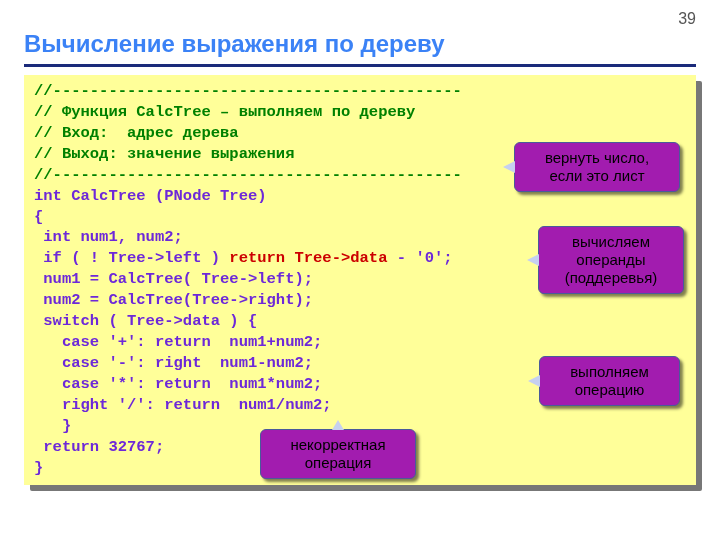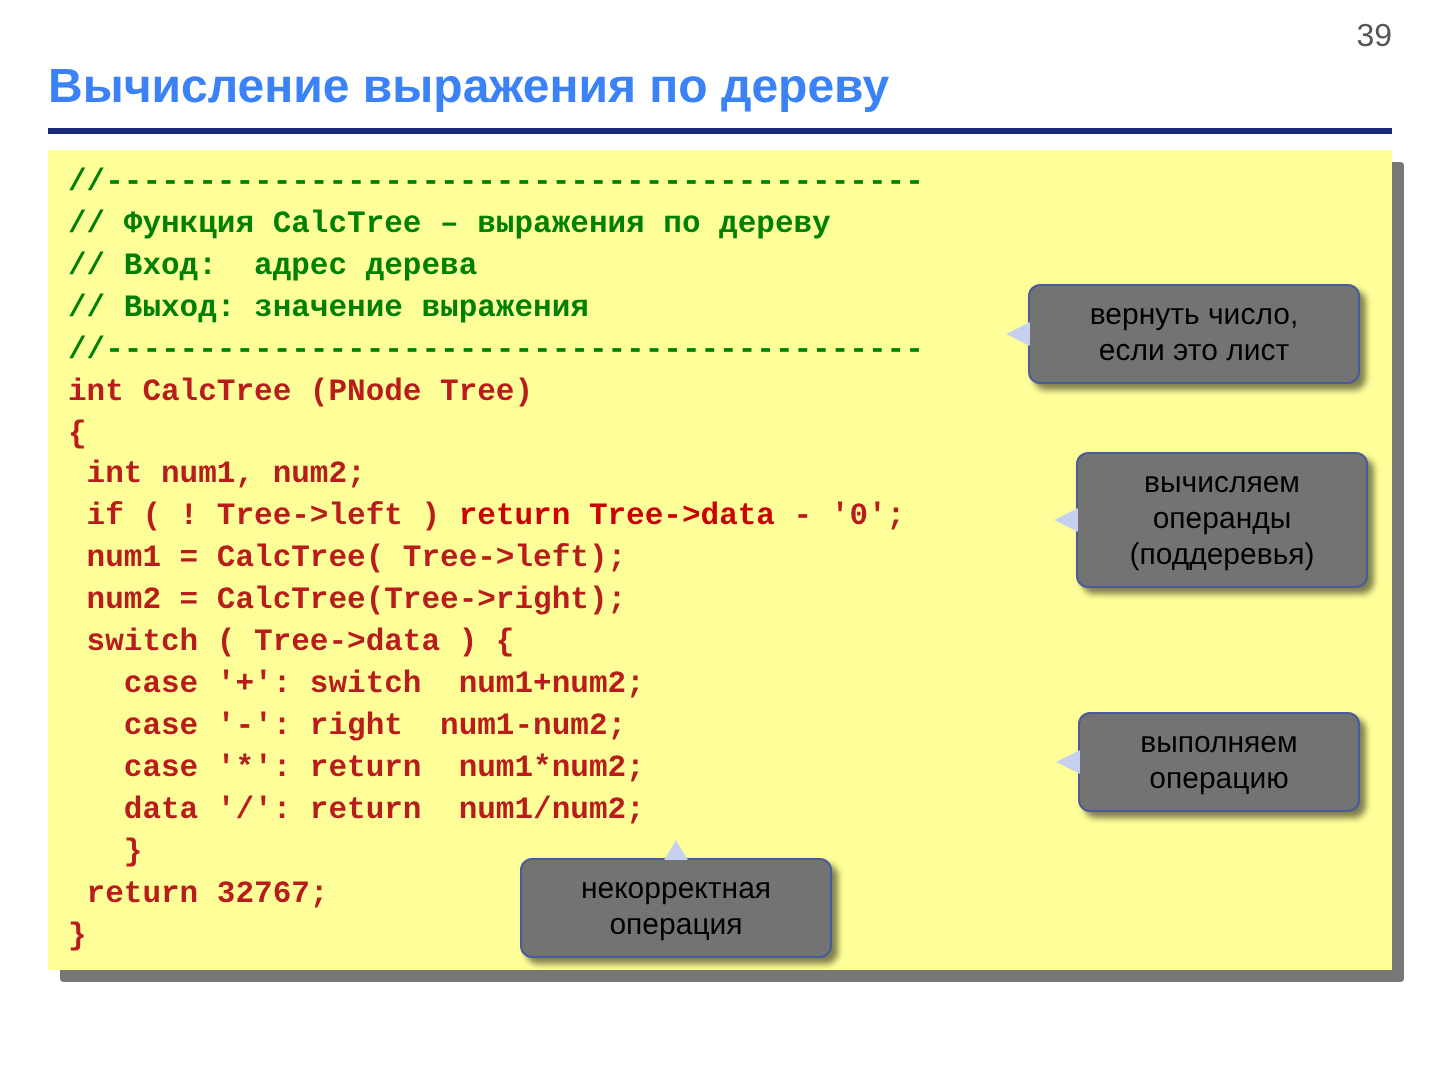--- a/index.html
+++ b/index.html
@@ -47,25 +47,25 @@
     position: relative;
     background: #ffff99;
     padding: 6px 10px 6px 10px;
     font-family: "Courier New", monospace;
     font-size: 15.5px;
     line-height: 1.35;
     font-weight: bold;
     white-space: pre;
   }
   .green { color: #008000; }
-  .black { color: #b91c1c; }
+  .black { color: #6d28d9; }
   .red { color: #cc0000; text-align: right; }
   .callout {
     position: absolute;
-    background: #737373;
+    background: #a21caf;
     border: 1px solid #4a5a9a;
     border-radius: 6px;
     padding: 6px 12px;
     font-size: 15px;
     color: #000;
     text-align: center;
     box-shadow: 3px 3px 3px rgba(0,0,0,0.5);
     line-height: 1.2;
   }
   .callout::after {
@@ -99,35 +99,35 @@
 <body>
 
 <div class="page-num">39</div>
 
 <div class="title">Вычисление выражения по дерeву</div>
 <div class="hr"></div>
 
 <div class="code-wrap">
   <div class="code-shadow"></div>
   <div class="code"><span class="green">//--------------------------------------------</span>
-<span class="green">// Функция CalcTree – выражения по дереву</span>
+<span class="green">// Функция CalcTree – выполняем по дереву</span>
 <span class="green">// Вход:  адрес дерева</span>
 <span class="green">// Выход: значение выражения</span>
 <span class="green">//--------------------------------------------</span>
 <span class="black">int CalcTree (PNode Tree)</span>
 <span class="black">{</span>
 <span class="black"> int num1, num2;</span>
 <span class="black"> if ( ! Tree-&gt;left ) </span><span class="red">return Tree-&gt;data</span><span class="black"> - '0';</span>
 <span class="black"> num1 = CalcTree( Tree-&gt;left);</span>
 <span class="black"> num2 = CalcTree(Tree-&gt;right);</span>
 <span class="black"> switch ( Tree-&gt;data ) {</span>
-<span class="black">   case '+': switch  num1+num2;</span>
+<span class="black">   case '+': return  num1+num2;</span>
 <span class="black">   case '-': right  num1-num2;</span>
 <span class="black">   case '*': return  num1*num2;</span>
-<span class="black">   data '/': return  num1/num2;</span>
+<span class="black">   right '/': return  num1/num2;</span>
 <span class="black">   }</span>
 <span class="black"> return 32767;</span>
 <span class="black">}</span></div>
 </div>
 
 <div id="c1" class="callout tail-left">вернуть число, если это лист</div>
 <div id="c2" class="callout tail-left">вычисляем операнды (поддеревья)</div>
 <div id="c3" class="callout tail-left">выполняем операцию</div>
 <div id="c4" class="callout tail-top">некорректная операция</div>
 

